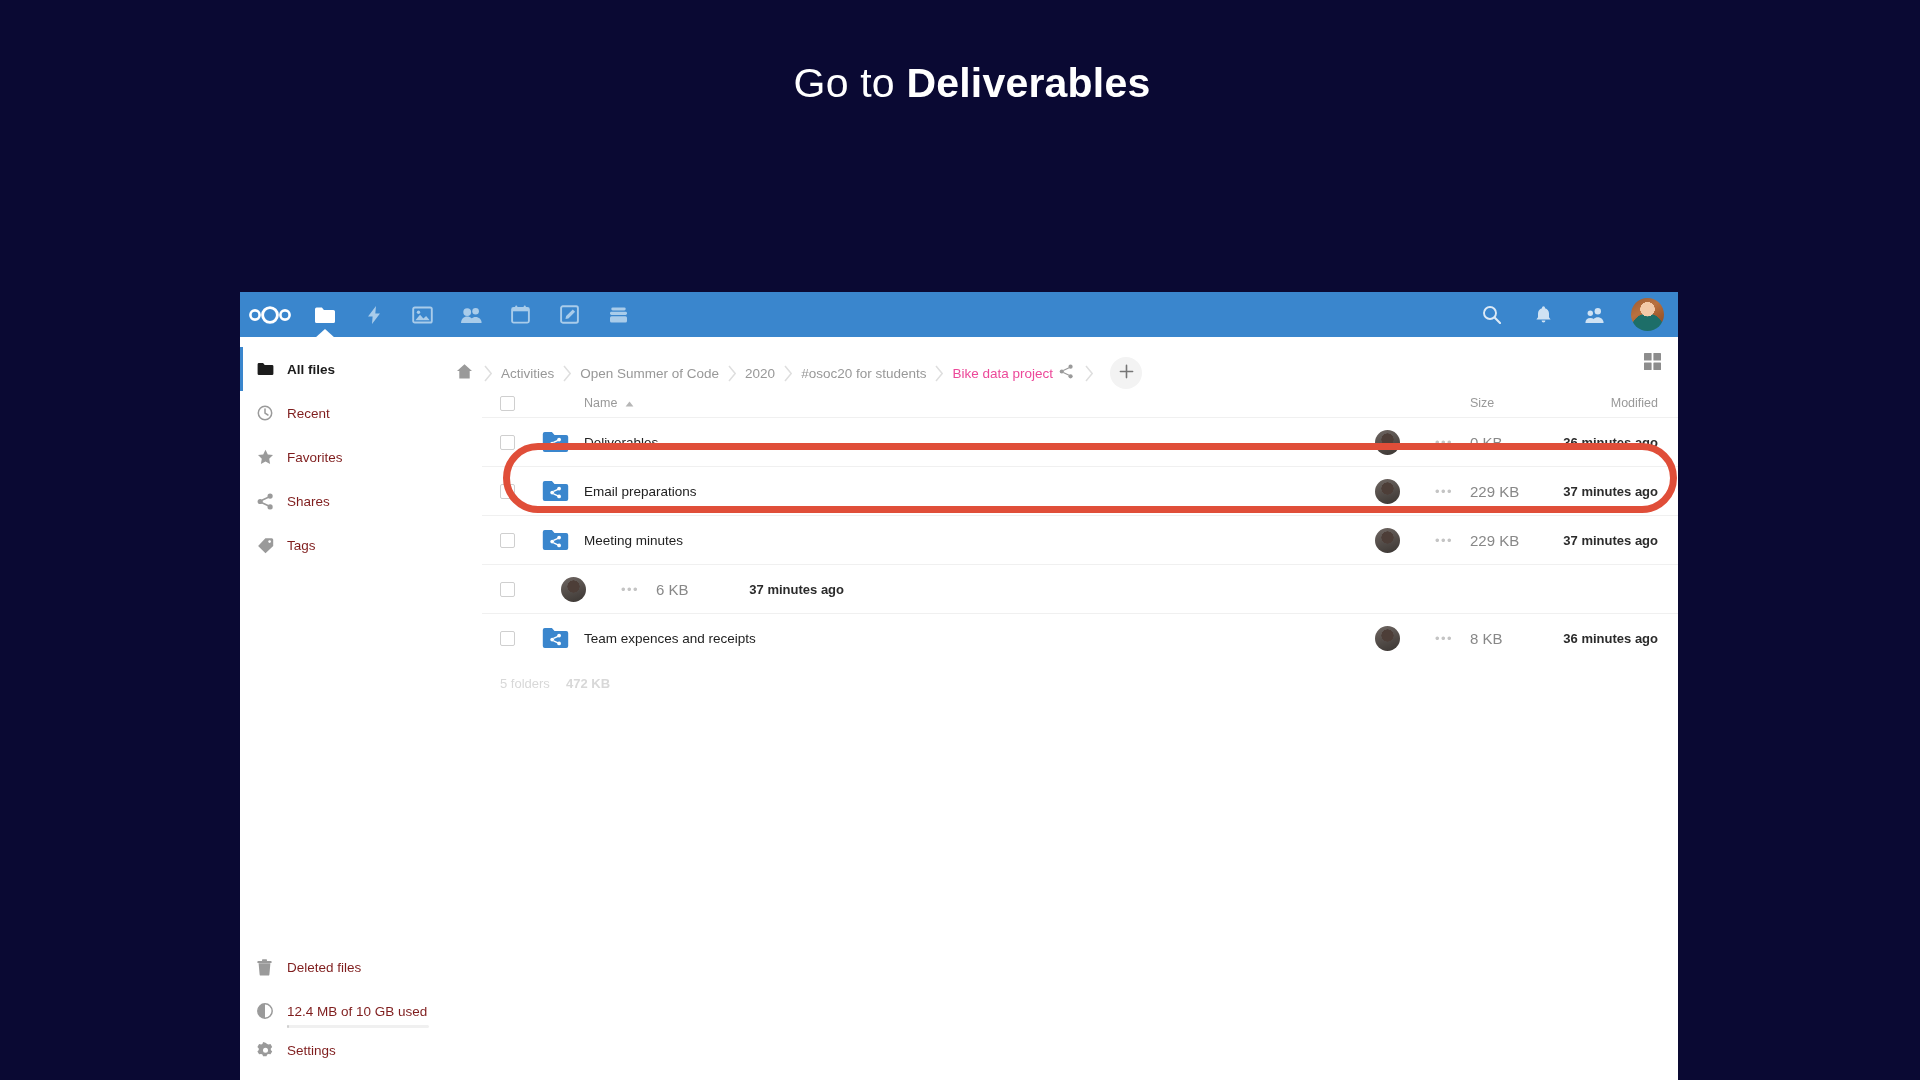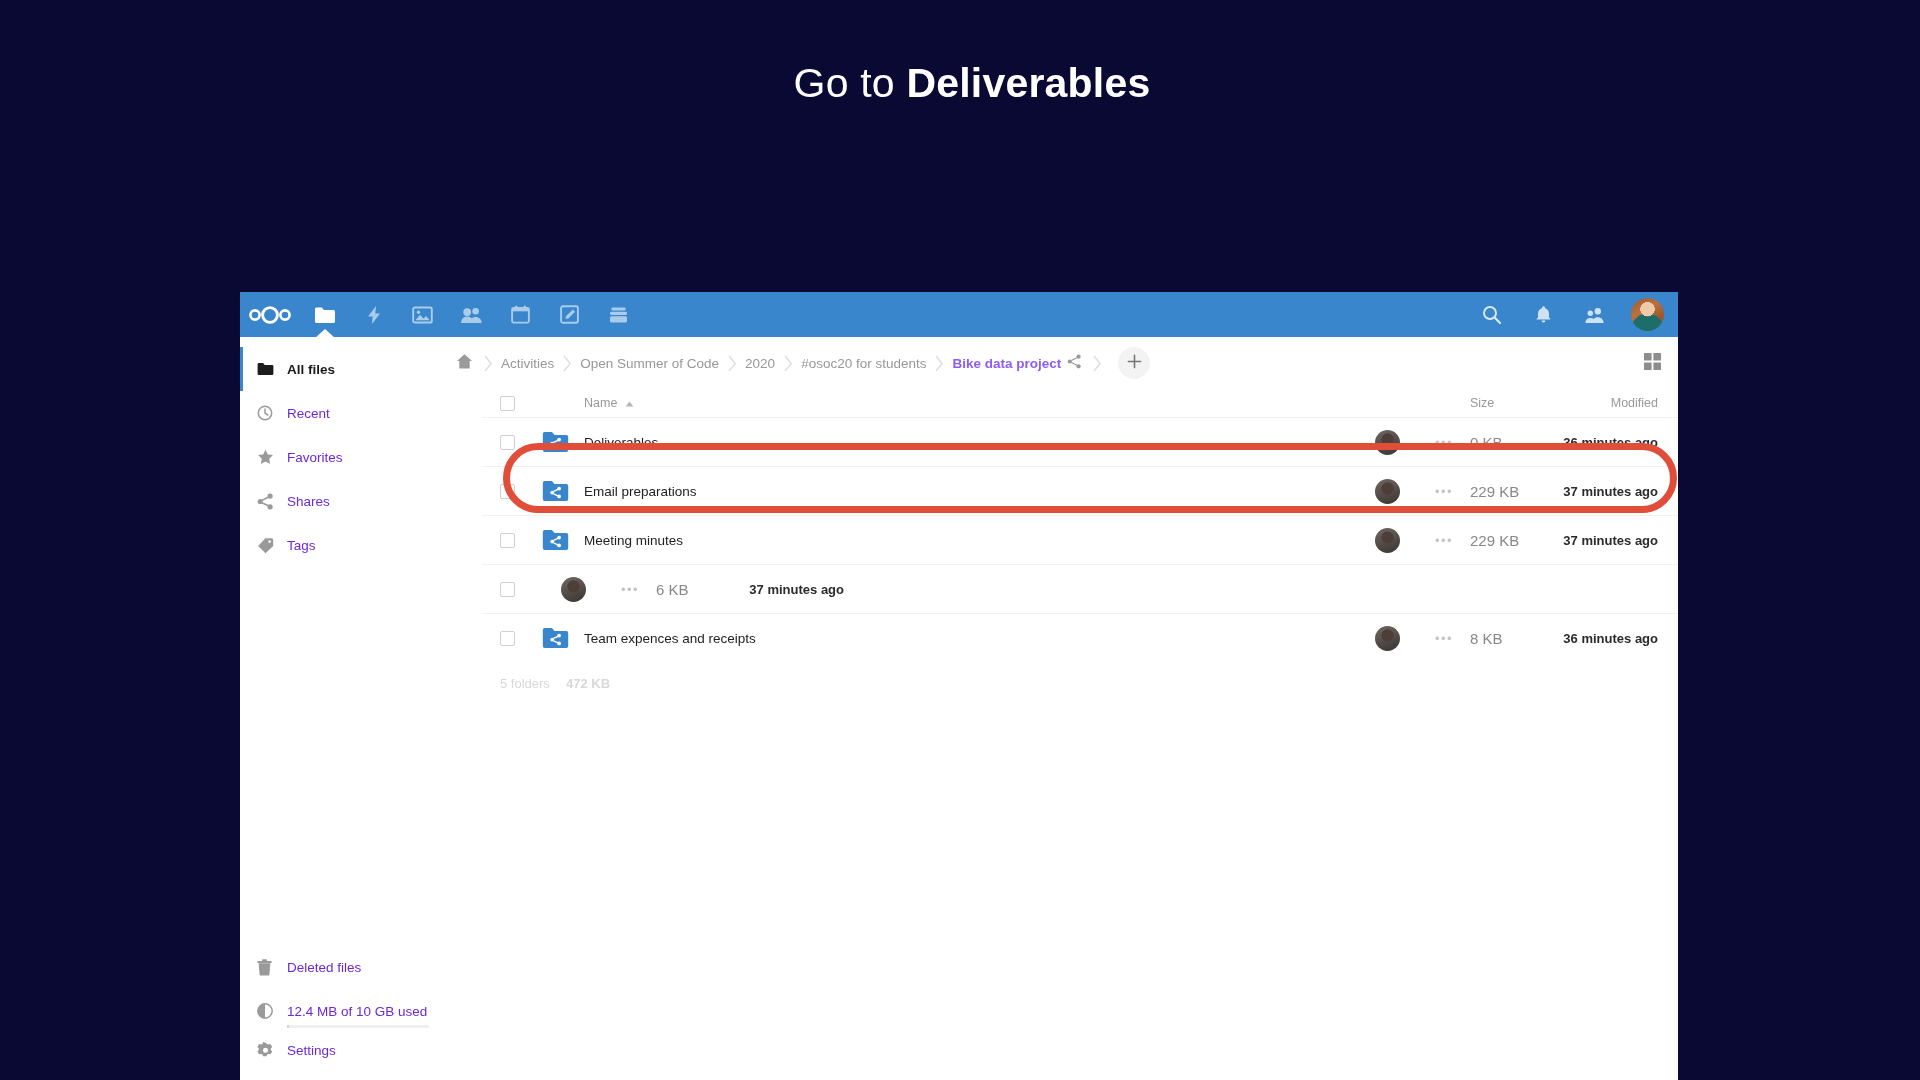--- a/index.html
+++ b/index.html
@@ -75,51 +75,51 @@
   .sidebar {
     position: absolute; top: 45px; left: 0;
     width: 218px; height: 743px;
     background: #ffffff;
     border-right: 2px solid #14532d;
   }
   .nav-list { padding-top: 10px; }
   .nav-item {
     height: 44px; display: flex; align-items: center;
     padding-left: 17px;
-    color: #6d28d9; font-size: 13.5px;
+    color: #7f1d1d; font-size: 13.5px;
     position: relative;
   }
   .nav-item .ico { width: 30px; display: flex; align-items: center; }
   .nav-item.active { color: #1c1c1c; font-weight: 700; }
   .nav-item.active::before {
     content: ""; position: absolute; left: 0; top: 0;
     width: 3px; height: 44px; background: #3a86cd;
   }
   .sidebar-bottom { position: absolute; bottom: 0; left: 0; width: 205px; padding-bottom: 8px; }
   .quota-wrap { padding-left: 47px; padding-right: 16px; margin-top: -8px; }
   .quota-bar { height: 3px; background: #f0f0f0; border-radius: 2px; position: relative; }
   .quota-fill { position: absolute; left: 0; top: 0; height: 3px; width: 1.2%; background: #d0d0d0; border-radius: 2px; }
 
   
   .content {
     position: absolute; top: 45px; left: 206px;
     width: 1232px; height: 743px;
     background: #ffffff;
   }
   .controls-bar {
-    height: 52px; display: flex; align-items: center;
+    height: 52px; display: flex; align-items: flex-end;
     padding-left: 10px; padding-right: 16px;
     position: relative;
   }
   .breadcrumb { display: flex; align-items: center; }
   .crumb {
     color: #989898; font-size: 13.5px; white-space: nowrap;
     padding: 0 2px;
   }
-  .crumb.last { color: #8b5cf6; font-weight: 700; }
+  .crumb.last { color: #ec4899; font-weight: 400; }
   .crumb-sep {
     width: 22px; height: 26px; display:flex; align-items:center; justify-content:center;
     flex: 0 0 auto;
   }
   .crumb-sep svg { display:block; }
   .crumb-home { padding: 0 4px 0 0; display: flex; align-items: center; }
   .crumb-share { padding: 0 4px; display: flex; align-items: center; }
   .plus-btn {
     width: 32px; height: 32px; border-radius: 50%;
     background: #f3f3f3; margin-left: 10px;

